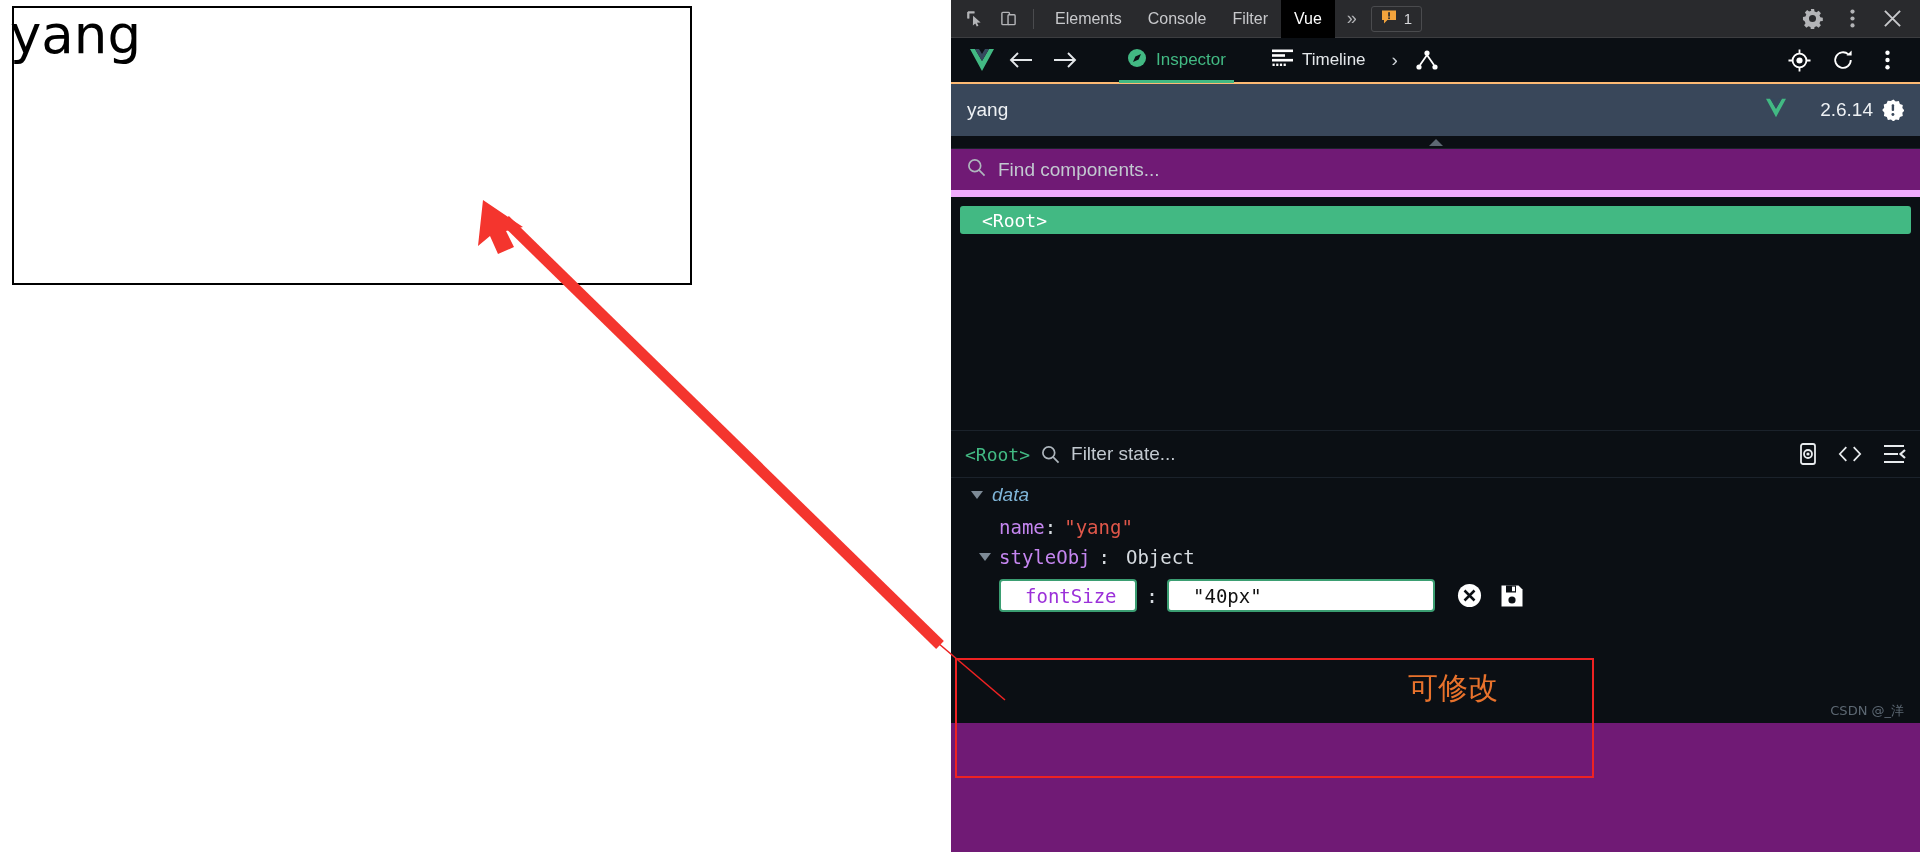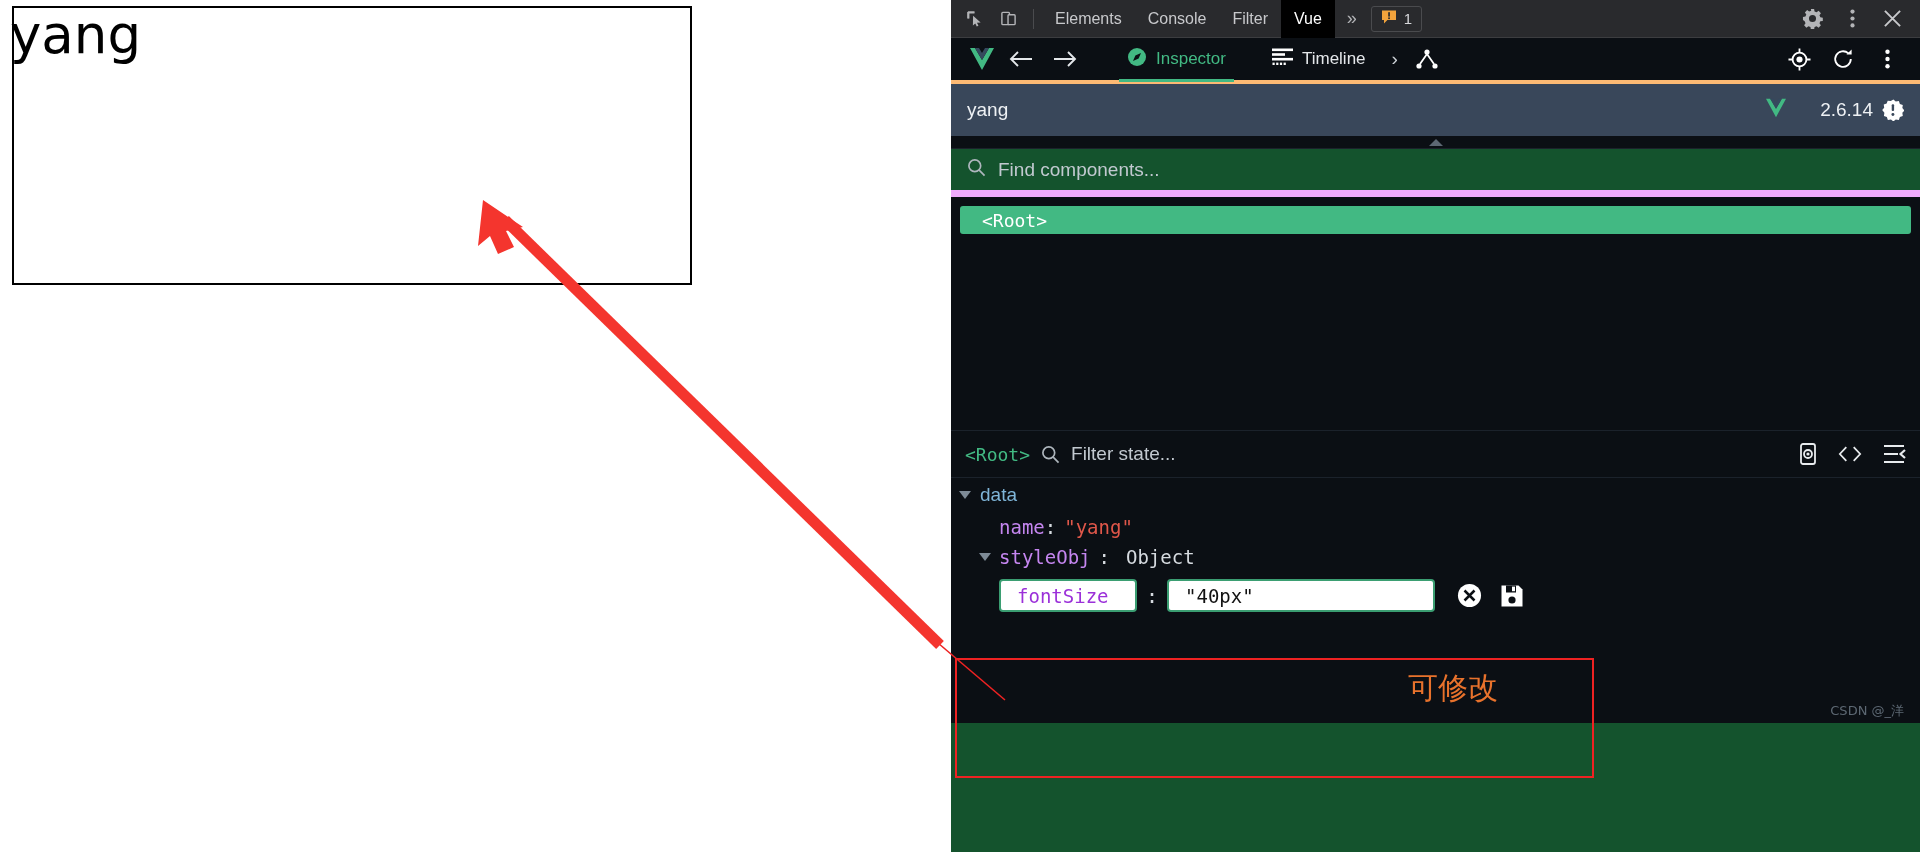--- a/index.html
+++ b/index.html
@@ -28,21 +28,21 @@
 
   
   .annot-svg {
     position: absolute; left: 0; top: 0; width: 1920px; height: 852px;
     pointer-events: none;
   }
 
   
   .devtools {
     position: absolute; left: 951px; top: 0; width: 969px; height: 852px;
-    background: #14532d; color: #d6dbe0;
+    background: #701a75; color: #d6dbe0;
   }
 
   
   .dt-topbar {
     display: flex; align-items: center; height: 38px;
     background: #292a2d; border-bottom: 1px solid #3c3d40;
     padding-left: 6px; gap: 0;
   }
   .dt-icbtn {
     width: 34px; height: 34px; display: flex; align-items: center;
@@ -67,21 +67,21 @@
     height: 26px; padding: 0 9px; margin-left: 2px;
   }
   .issue-chip .cnt { font-size: 15px; color: #d6d7da; }
   .topbar-right { margin-left: auto; display: flex; align-items: center; padding-right: 8px; }
   .topbar-right .dt-icbtn { width: 40px; }
 
   
   .vue-toolbar {
     display: flex; align-items: center; height: 46px;
     background: #0b0f14; padding: 0 14px; gap: 0;
-    border-bottom: 4px solid #fdba74;
+    border-bottom: 2px solid #fdba74;
   }
   .vlogo { width: 34px; display: flex; align-items: center; justify-content: center; }
   .nav-arrow {
     width: 44px; height: 40px; display: flex; align-items: center;
     justify-content: center; color: #e4e7ea; font-size: 22px;
   }
   .vtab {
     display: flex; align-items: center; gap: 9px; height: 46px;
     padding: 0 14px; font-size: 17px; color: #e4e7ea; position: relative;
   }
@@ -146,37 +146,37 @@
     font-family: "DejaVu Sans Mono", monospace; font-size: 18px; color: #42b983;
   }
   .state-head .stext { font-size: 19px; color: #c2c9d0; }
   .state-head .right { margin-left: auto; display: flex; align-items: center; gap: 20px; }
   .state-head .right .ic { color: #e8ebee; display: flex; }
 
   
   .state-body { position: relative; background: #0b0f14; height: 245px; }
   .row-data {
     display: flex; align-items: center; gap: 9px; height: 34px;
-    padding-left: 8px; font-size: 19px; color: #7fb5d8;
+    padding-left: 20px; font-size: 19px; color: #7fb5d8; font-style: italic;
   }
   .caret {
     width: 0; height: 0; border-left: 6px solid transparent;
     border-right: 6px solid transparent; border-top: 8px solid #7d8a96;
   }
   .mono { font-family: "DejaVu Sans Mono", monospace; }
   .kv { display: flex; align-items: center; height: 30px; padding-left: 48px; font-size: 19px; }
   .k-name { color: #c586f0; }
   .colon { color: #d6dbe0; }
   .v-str { color: #e0574a; }
   .kv-obj { display: flex; align-items: center; gap: 8px; height: 30px; padding-left: 28px; font-size: 19px; }
   .obj-type { color: #d6dbe0; }
   .edit-row { display: flex; align-items: center; gap: 0; padding-left: 48px; margin-top: 7px; }
   .inp {
     height: 33px; background: #ffffff; border: 2px solid #3b9e72; border-radius: 4px;
-    display: flex; align-items: center; padding: 0 16px;
+    display: flex; align-items: center; padding: 0 24px;
     font-family: "DejaVu Sans Mono", monospace; font-size: 19px;
   }
   .inp.key { width: 138px; color: #8a2be2; }
   .inp.key span { color: #9b30d9; }
   .edit-colon { color: #d6dbe0; font-size: 20px; padding: 0 9px; font-family: "DejaVu Sans Mono", monospace; }
   .inp.val { width: 268px; color: #111111; }
   .edit-icons { display: flex; align-items: center; gap: 18px; margin-left: 22px; }
 
   
   .red-box {

